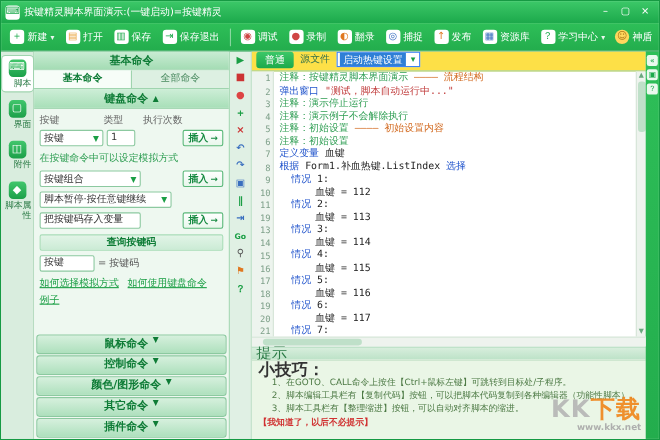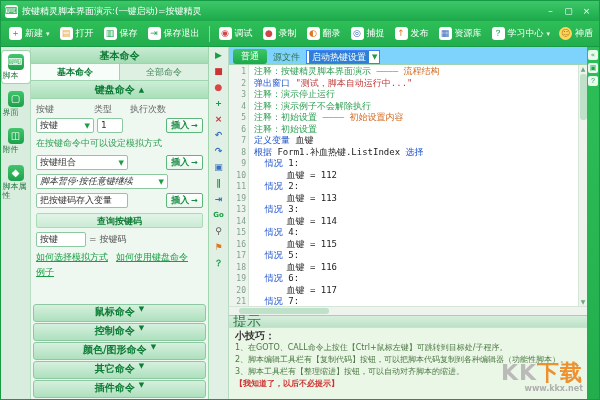--- a/index.html
+++ b/index.html
@@ -26,78 +26,78 @@
   .userchip{display:flex;align-items:center;gap:3px;color:#fff;font-size:9px;padding-right:2px;}
   .avatar{width:13px;height:13px;border-radius:50%;background:#ffd75e;color:#b07818;font-size:9px;line-height:13px;text-align:center;}
 
   .main{flex:1;display:flex;min-height:0;}
 
   
   .rail{width:30px;background:#d9edde;border-right:1px solid #b7dcc1;display:flex;flex-direction:column;align-items:center;padding-top:4px;gap:5px;flex:0 0 auto;}
   .railitem{width:28px;display:flex;flex-direction:column;align-items:center;gap:1px;padding:3px 0;border-radius:3px;}
   .railitem.active{background:#fff;box-shadow:0 0 0 1px #9fd4ae;}
   .railicon{width:16px;height:16px;border-radius:4px;background:linear-gradient(#41c66c,#1da04a);color:#fff;font-size:10px;line-height:16px;text-align:center;}
-  .raillabel{font-size:8px;color:#2a7a45;text-align:left;line-height:9px;width:26px;}
+  .raillabel{font-size:8px;color:#2a7a45;text-align:right;line-height:9px;width:26px;}
 
   
   .panel{width:178px;background:#eef8f0;border-right:1px solid #9fd4ae;display:flex;flex-direction:column;flex:0 0 auto;}
   .ptitle{height:17px;background:linear-gradient(#c9ecd3,#a4dcb4);color:#0e7c36;font-weight:bold;font-size:10px;line-height:17px;text-align:center;border-bottom:1px solid #9fd4ae;}
   .ptabs{height:17px;display:flex;border-bottom:1px solid #9fd4ae;background:#ddf0e2;flex:0 0 auto;}
   .ptab{flex:1;text-align:center;line-height:16px;font-size:9px;color:#4a8a60;}
   .ptab.active{background:#f7fdf8;color:#0e7c36;font-weight:bold;border-right:1px solid #9fd4ae;}
   .sheader{height:18px;background:linear-gradient(#cdeed7,#a8dfb8);border-bottom:1px solid #9fd4ae;display:flex;align-items:center;justify-content:center;gap:4px;color:#0e7c36;font-weight:bold;font-size:10px;flex:0 0 auto;}
   .caret{font-size:7px;}
   .pbody{flex:1;padding:4px 5px;font-size:9px;color:#333;overflow:hidden;}
   .colrow{display:flex;margin-bottom:2px;color:#666;}
   .c1{width:58px;}.c2{width:36px;}.c3{flex:1;}
   .ctrlrow{display:flex;align-items:center;gap:3px;margin-bottom:4px;}
   .selectbox{height:15px;background:#fff;border:1px solid #8cc9a0;border-radius:2px;display:flex;align-items:center;justify-content:space-between;padding:0 3px;width:58px;color:#333;}
   .selectbox .sarrow{color:#1a9e44;font-size:7px;}
   .selectbox.wide{width:92px;}
-  .selectbox.wider{width:132px;font-style:italic;}
+  .selectbox.wider{width:120px;}
   .numinput{width:26px;height:15px;background:#fff;border:1px solid #8cc9a0;border-radius:2px;line-height:13px;padding:0 3px;}
   .insertbtn{margin-left:auto;height:15px;border:1px solid #5bb87a;background:linear-gradient(#ffffff,#e8f7ec);border-radius:2px;color:#168a41;display:flex;align-items:center;gap:2px;padding:0 4px;font-weight:bold;}
   .iarrow{font-size:8px;}
   .hint{color:#2f9e53;margin:1px 0 5px;}
   .boxed{height:15px;line-height:13px;background:#fff;border:1px solid #8cc9a0;border-radius:2px;padding:0 3px;width:92px;white-space:nowrap;overflow:hidden;}
   .subheader{color:#0e7c36;font-weight:bold;text-align:center;margin:5px 0 4px;background:linear-gradient(#e2f4e7,#cbebd5);border:1px solid #a8dcb7;border-radius:2px;height:15px;line-height:14px;}
   .textinput{width:50px;height:15px;line-height:13px;background:#fff;border:1px solid #8cc9a0;border-radius:2px;padding:0 3px;}
   .eqlabel{color:#555;}
   .links{display:flex;flex-wrap:wrap;gap:2px 8px;margin-top:4px;}
   .plink{color:#1a9e44;text-decoration:underline;white-space:nowrap;}
   .secbar{height:18px;margin:1px 2px;background:linear-gradient(#d6f0dd,#aee0bd);border:1px solid #8cc9a0;border-radius:3px;display:flex;align-items:flex-start;justify-content:center;gap:4px;color:#0e7c36;font-weight:bold;font-size:10px;flex:0 0 auto;}
 
   
   .midbar{width:20px;background:#e0f0e4;border-right:1px solid #b7dcc1;display:flex;flex-direction:column;align-items:center;padding-top:2px;gap:3px;flex:0 0 auto;}
   .midicon{width:14px;height:13px;font-size:9px;line-height:13px;text-align:center;font-weight:bold;}
 
   
   .editor{flex:1;display:flex;flex-direction:column;min-width:0;background:#fff;}
-  .etabs{height:18px;background:#7dd3fc;border-bottom:1px solid #9fd4ae;display:flex;align-items:flex-end;gap:6px;padding:0 4px;flex:0 0 auto;}
+  .etabs{height:18px;background:#fde047;border-bottom:1px solid #9fd4ae;display:flex;align-items:flex-start;gap:6px;padding:0 4px;flex:0 0 auto;font-family:Liberation Serif, serif;}
   .etab.active{background:linear-gradient(#3cc868,#1ca94b);color:#fff;border-radius:3px;padding:1px 8px;font-size:9px;}
   .etab.plain{color:#35714b;font-size:9px;}
   .hotcombo{height:14px;background:#fff;border:1px solid #3b82f6;display:flex;align-items:center;gap:3px;padding:0 2px;font-size:9px;}
   .hsel{background:#2f7fd6;color:#fff;padding:0 3px;line-height:12px;}
   .hotcombo .sarrow{color:#1a9e44;font-size:7px;}
   .codewrap{flex:1;display:flex;min-height:0;}
   .gutter{width:20px;background:#edf4ee;border-right:1px solid #d5e5d8;color:#7fa08a;font-size:8px;text-align:right;padding:1px 2px 0 0;font-family:"DejaVu Sans Mono","Liberation Mono",monospace;flex:0 0 auto;}
   .gline{height:11.5px;line-height:11.5px;}
   .code{flex:1;padding:1px 0 0 5px;font-family:"DejaVu Sans Mono","Liberation Mono",monospace;font-size:9px;white-space:pre;overflow:hidden;}
   .cline{height:11.5px;line-height:11.5px;}
   .c-cm{color:#2f9e53;} .c-kw{color:#2255cc;} .c-st{color:#c03a3a;} .c-mk{color:#d2691e;} .c-pl{color:#222;}
   .vscroll{width:9px;background:#eef3ee;border-left:1px solid #d5e5d8;display:flex;flex-direction:column;align-items:center;flex:0 0 auto;}
   .sarr{font-size:6px;color:#6aa87e;height:8px;line-height:8px;}
   .thumb{width:7px;height:46px;background:#bfe0c9;border-radius:3px;margin-top:1px;}
   .sarr.bottom{margin-top:auto;}
   .hscroll{height:9px;background:#eef3ee;border-top:1px solid #d5e5d8;position:relative;flex:0 0 auto;}
   .hthumb{position:absolute;left:10px;top:1px;width:90px;height:6px;background:#bfe0c9;border-radius:3px;}
   .outbar{height:12px;background:linear-gradient(#d8eedd,#bce2c7);border-top:1px solid #9fd4ae;font-size:14px;color:#2a7a45;padding:0 4px;line-height:11px;flex:0 0 auto;}
   .tips{height:72px;background:#eaf6e6;border-top:1px solid #c9e3cb;padding:2px 6px;flex:0 0 auto;font-size:8px;overflow:hidden;}
-  .tiptitle{color:#333;font-weight:bold;line-height:12px;font-size:10px;}
-  .tipitem{color:#4d7a45;line-height:12px;white-space:nowrap;overflow:hidden;}
+  .tiptitle{color:#333;font-weight:bold;line-height:12px;font-size:15px;}
+  .tipitem{color:#4d7a45;line-height:12px;white-space:nowrap;overflow:hidden;margin-left:12px;}
   .dismiss{color:#d03030;line-height:12px;font-weight:bold;}
 
   
   .rightbar{width:12px;background:linear-gradient(#2ebf58,#23ad4d);display:flex;flex-direction:column;align-items:center;padding-top:3px;gap:3px;flex:0 0 auto;}
   .rbicon{width:10px;height:10px;background:rgba(255,255,255,.9);border-radius:2px;color:#1ca94b;font-size:7px;line-height:10px;text-align:center;}
 
   
   .watermark{position:absolute;right:16px;bottom:6px;text-align:right;opacity:.9;pointer-events:none;}
   .wm1{font-size:22px;font-weight:bold;color:#b5b5b5;line-height:22px;letter-spacing:1px;}
   .wmc{color:#f08519;}

